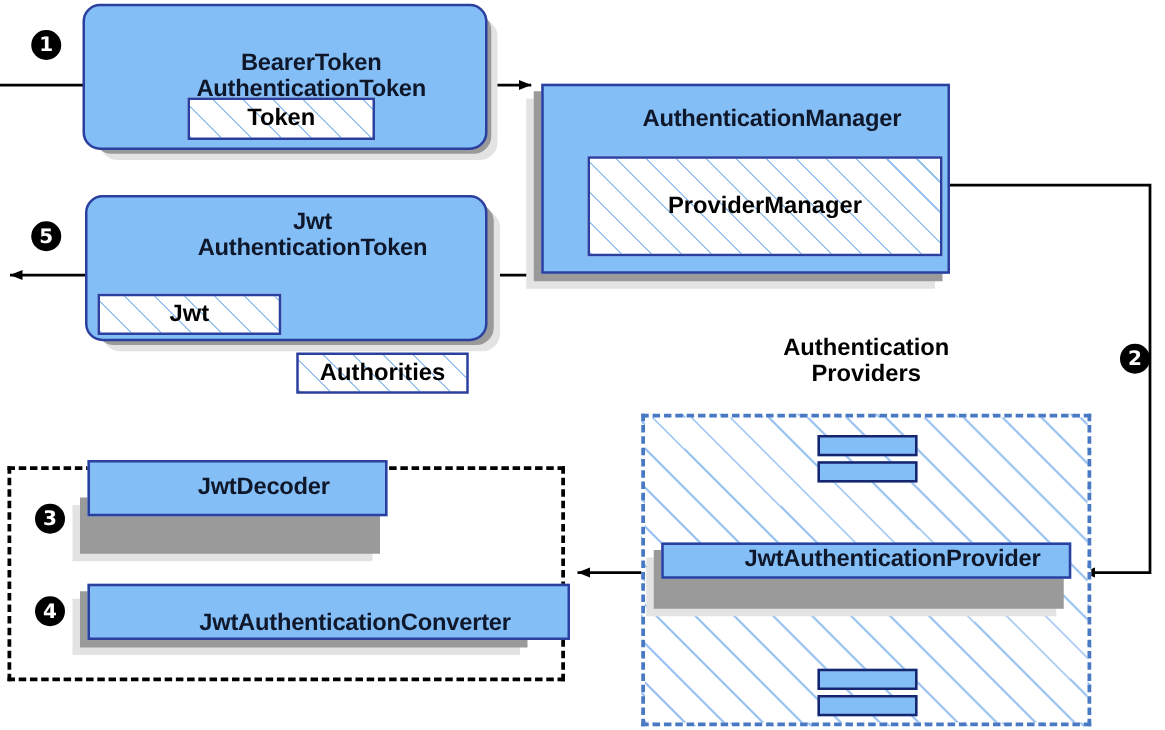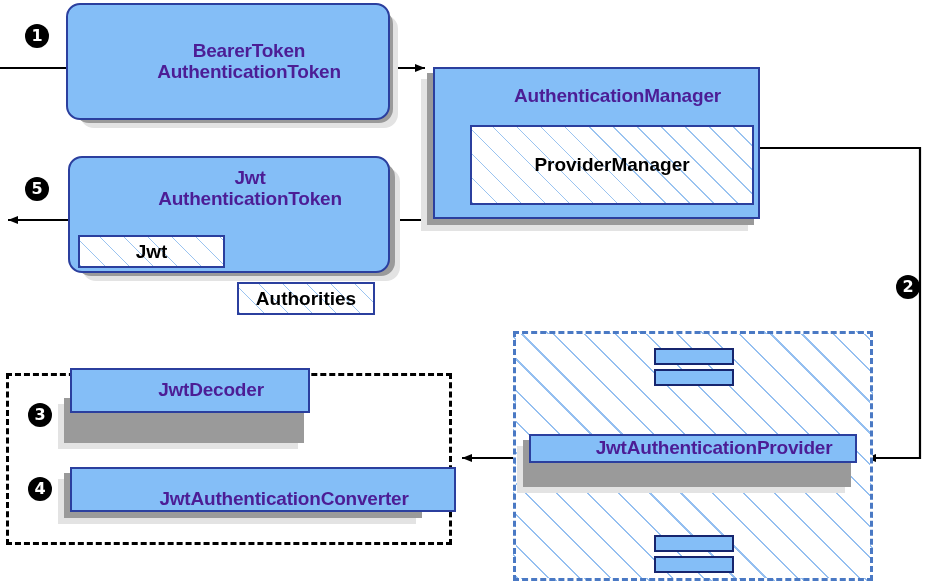--- a/index.html
+++ b/index.html
@@ -30,21 +30,21 @@
   
   .blue-box {
     position: absolute;
     background: #84beF7;
     border: 2px solid #2b3f9e;
     box-sizing: border-box;
     display: flex;
     flex-direction: column;
     align-items: center;
     justify-content: center;
-    color: #4c1d95;
+    color: #0f172a;
     font-weight: bold;
     text-align: center;
     padding-left: 42px;
   }
   .rounded { border-radius: 14px; }
 
   .box-title {
     line-height: 1.08;
     font-size: 19px;
     font-weight: bold;
@@ -174,20 +174,23 @@
 
   <div class="shadow-light rounded abs" style="left:80px; top:15px; width:318px; height:113px; border-radius:14px;"></div>
   <div class="shadow-dark rounded abs" style="left:75px; top:10px; width:318px; height:113px; border-radius:14px;"></div>
 
   <div class="blue-box rounded" style="left:66px; top:3px; width:324px; height:117px;">
     <div class="box-title">
       <span>BearerToken</span><br>
       <span>AuthenticationToken</span>
     </div>
   </div>
+  <div class="hatch-chip" style="left:150px; top:78px; width:150px; height:34px;">
+    <span>Token</span>
+  </div>
 
   <div class="bullet" style="left:25px; top:24px;">
     <span>1</span>
   </div>
 
   <div class="shadow-light abs" style="left:421px; top:79px; width:327px; height:152px;"></div>
   <div class="shadow-dark abs" style="left:427px; top:73px; width:327px; height:152px;"></div>
 
   <div class="blue-box" style="left:433px; top:67px; width:327px; height:152px; justify-content:flex-start; padding-top:17px;">
     <div class="box-title">AuthenticationManager</div>
@@ -209,20 +212,24 @@
     <span>Jwt</span>
   </div>
   <div class="hatch-chip" style="left:237px; top:235px; width:138px; height:33px;margin-top:47px;">
     <span>Authorities</span>
   </div>
 
   <div class="bullet" style="left:25px; top:177px;">
     <span>5</span>
   </div>
 
+  <div class="plain-label" style="left:563px; top:268px; width:260px;">
+    <span>Authentication</span><br>
+    <span>Providers</span>
+  </div>
 
   <div class="dashed-blue" style="left:513px; top:331px; width:360px; height:250px;"></div>
 
   <div class="mini-bar" style="left:654px; top:348px; width:80px; height:17px;"></div>
   <div class="mini-bar" style="left:654px; top:369px; width:80px; height:17px;"></div>
 
   <div class="mini-bar" style="left:654px; top:535px; width:80px; height:17px;"></div>
   <div class="mini-bar" style="left:654px; top:556px; width:80px; height:17px;"></div>
 
   <div class="shadow-light abs" style="left:517px; top:446px; width:328px; height:47px;"></div>

